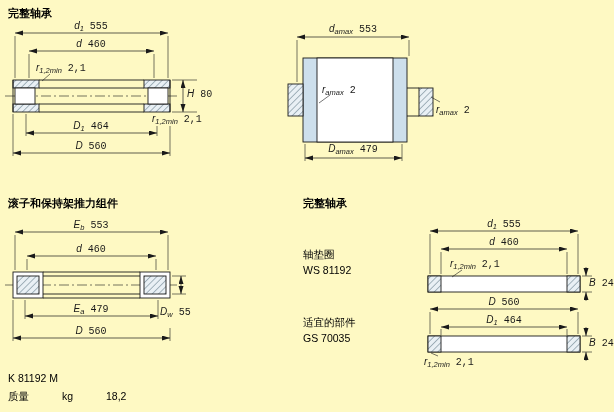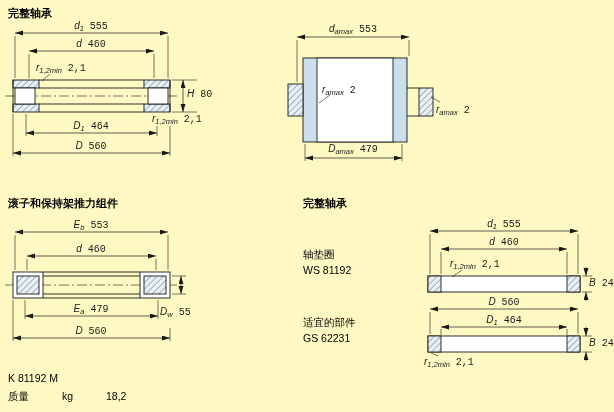--- a/index.html
+++ b/index.html
@@ -225,21 +225,21 @@
   <div class="lbl c" style="left:91px;top:325px">
     <span class="sym">D</span><sub></sub><span class="v">560</span>
   </div>
   <div class="lbl" style="left:160px;top:306px">
     <span class="sym">D</span><sub>w</sub><span class="v">55</span>
   </div>
 
   <div class="txt" style="left:303px;top:248px">轴垫圈</div>
   <div class="txt" style="left:303px;top:264px">WS 81192</div>
   <div class="txt" style="left:303px;top:316px">适宜的部件</div>
-  <div class="txt" style="left:303px;top:332px">GS 62231</div>
+  <div class="txt" style="left:303px;top:332px">GS 70035</div>
 
   <div class="lbl c" style="left:504px;top:218px">
     <span class="sym">d</span><sub>1</sub><span class="v">555</span>
   </div>
   <div class="lbl c" style="left:504px;top:236px">
     <span class="sym">d</span><sub></sub><span class="v">460</span>
   </div>
   <div class="lbl" style="left:450px;top:258px">
     <span class="sym">r</span><sub>1,2min</sub><span class="v">2,1</span>
   </div>

